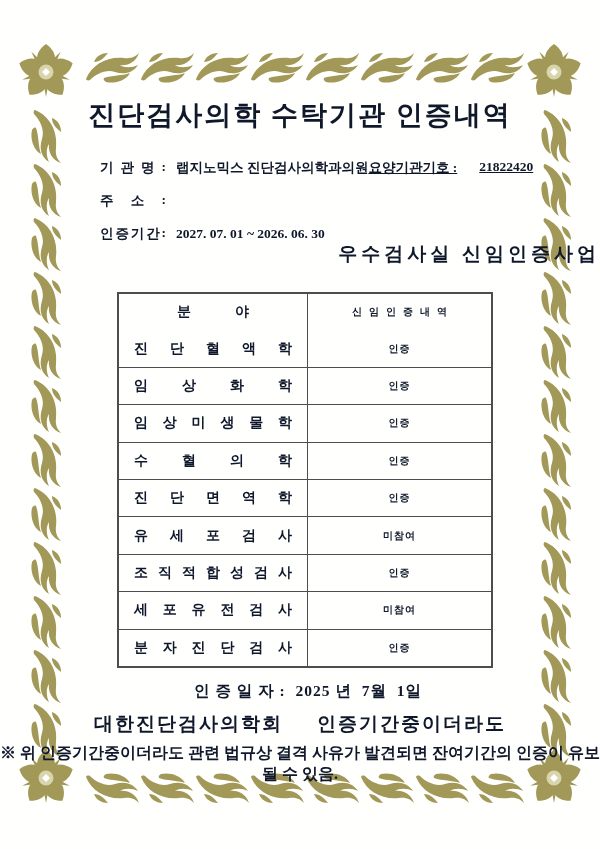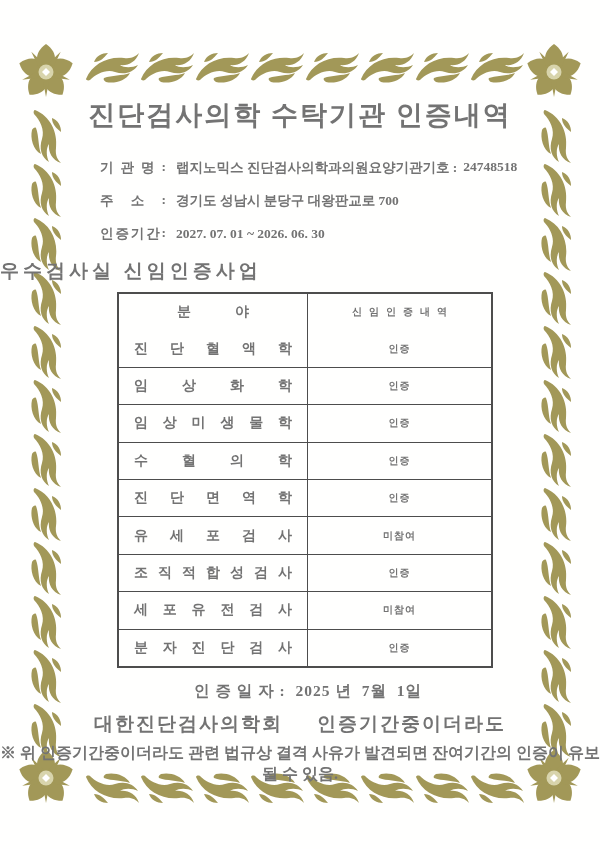--- a/index.html
+++ b/index.html
@@ -1,31 +1,31 @@
 <!DOCTYPE html>
 <html><head>
 <meta charset="utf-8">
 <style>
   html,body{margin:0;padding:0;background:#ffffff;}
   .page{
     position:relative;width:600px;height:849px;background:#fffffe;overflow:hidden;
-    font-family:"Liberation Serif","DejaVu Serif",serif;color:#737373;
+    font-family:"Liberation Serif","DejaVu Serif",serif;color:#0f172a;
   }
   .border-svg{position:absolute;left:0;top:0;}
   .title{
     position:absolute;top:97px;left:0;width:100%;text-align:center;
     font-size:27px;font-weight:700;letter-spacing:2px;
   }
   .info{position:absolute;left:100px;top:159px;width:412px;font-size:13.5px;font-weight:700;}
   .info-line{display:flex;align-items:baseline;margin-bottom:15px;white-space:pre;}
   .lbl{display:inline-flex;justify-content:space-between;width:66px;flex:none;margin-right:10px;}
-  .code-group{margin-left:auto;display:inline-flex;gap:6px;}
+  .code-group{margin-left:auto;display:inline-flex;gap:22px;text-decoration:underline;}
   .program-ko{
-    position:absolute;top:241px;left:0;width:100%;text-align:left;
-    font-size:19px;font-weight:700;letter-spacing:4px;margin-top:17px;
+    position:absolute;top:241px;left:0;width:100%;text-align:right;
+    font-size:19px;font-weight:700;letter-spacing:4px;
   }
   .program-en{
     position:absolute;top:265px;left:0;width:100%;text-align:center;
     font-family:"Liberation Mono","DejaVu Sans Mono",monospace;font-size:16px;font-weight:400;
   }
   .cert-table{
     position:absolute;left:117px;top:292px;width:376px;
     border:2px solid #4d4d4d;box-sizing:border-box;
   }
   .trow{display:grid;grid-template-columns:189px 1fr;height:36.4px;border-top:1.5px solid #4d4d4d;}
@@ -127,26 +127,25 @@
   </svg>
 
   <div class="title">진단검사의학 수탁기관 인증내역</div>
 
   <div class="info">
     <div class="info-line">
       <span class="lbl"><span>기</span><span>관</span><span>명</span><span>:</span></span>
       <span>랩지노믹스 진단검사의학과의원</span>
       <span class="code-group">
         <span>요양기관기호 :</span>
-        <span>24748518</span>
+        <span>21822420</span>
       </span>
     </div>
     <div class="info-line">
       <span class="lbl"><span>주</span><span>소</span><span>:</span></span>
-      <span>경기도 성남시 분당구 대왕판교로 700</span>
     </div>
     <div class="info-line">
       <span class="lbl"><span>인</span><span>증</span><span>기</span><span>간</span><span>:</span></span>
       <span>2027. 07. 01 ~ 2026. 06. 30</span>
     </div>
   </div>
 
   <div class="program-ko">우수검사실 신임인증사업</div>
 
   <div class="cert-table">

